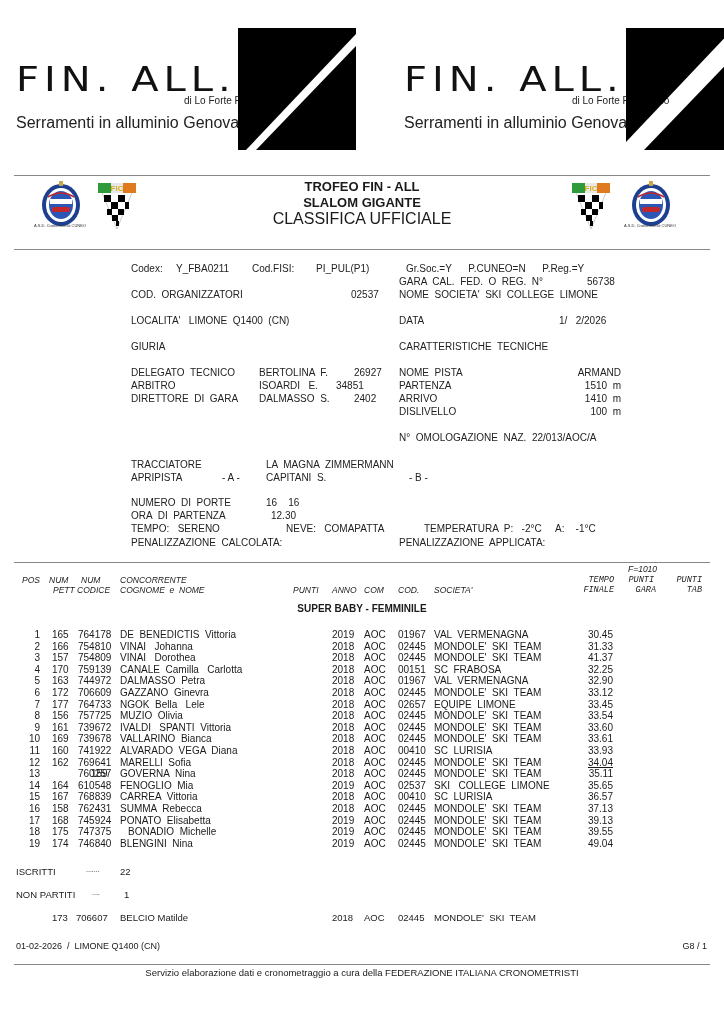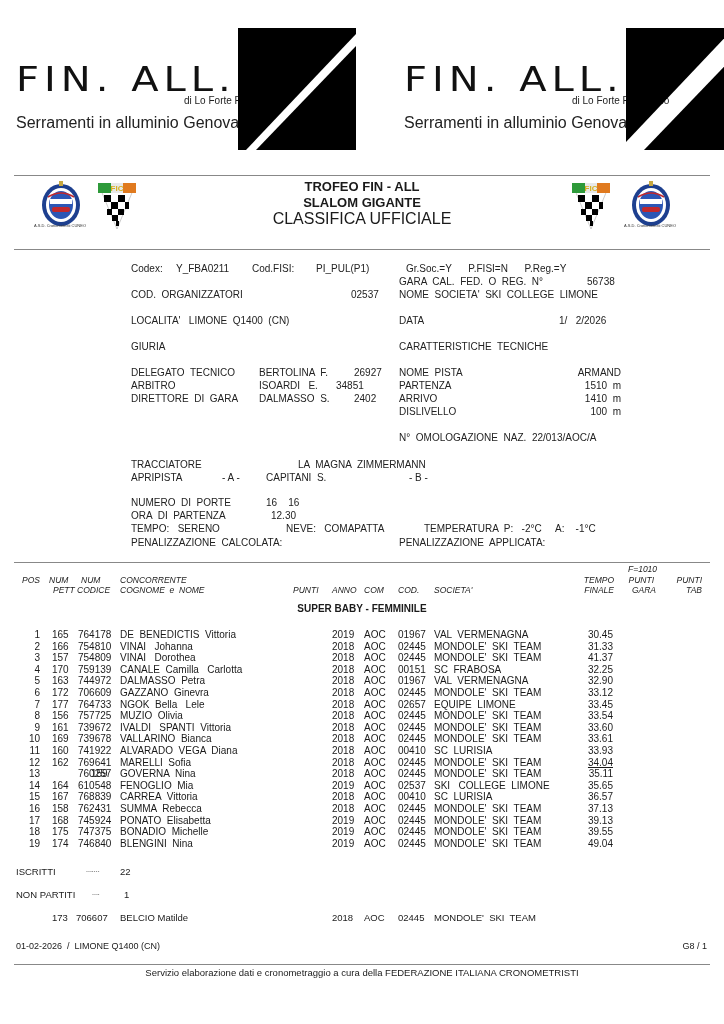--- a/index.html
+++ b/index.html
@@ -23,21 +23,21 @@
 
   .emblem { position: absolute; width: 42px; height: 48px; }
   .pennant { position: absolute; width: 38px; height: 46px; }
   .emblem-caption { position: absolute; font-size: 4px; color: #333; }
 
   
   .info { font-size: 10px; color: #222; }
 
   
   .th { position: absolute; font-size: 8.5px; font-style: italic; color: #222; white-space: nowrap; }
-  .th.r { text-align: right; }
+  .th.r { text-align: right; font-family: Liberation Mono, monospace; }
   .cat { position: absolute; left: 0; width: 724px; text-align: center; top: 603px; font-size: 10px; font-weight: bold; }
 
   .row { position: absolute; left: 0; width: 724px; height: 12px; font-size: 10px; }
   .row span { position: absolute; white-space: nowrap; }
   .c-pos { width: 20px; left: 20px; text-align: right; }
   .c-bib { left: 52px; }
   .c-code { left: 78px; }
   .c-name { left: 120px; }
   .c-year { left: 332px; }
   .c-com { left: 364px; }
@@ -132,21 +132,21 @@
 </svg>
 <div class="emblem-caption" style="left:624px; top:223px;">A.S.D. Cronometristi CUNEO</div>
 
 <div class="hr" style="top:249px;"></div>
 
 <div class="info">
   <div class="abs" style="left:131px; top:263px;">Codex:</div>
   <div class="abs" style="left:176px; top:263px;">Y_FBA0211</div>
   <div class="abs" style="left:252px; top:263px;">Cod.FISI:</div>
   <div class="abs" style="left:316px; top:263px;">PI_PUL(P1)</div>
-  <div class="abs" style="left:406px; top:263px; white-space:pre;">Gr.Soc.=Y      P.FISI=N      P.Reg.=Y</div>
+  <div class="abs" style="left:406px; top:263px; white-space:pre;">Gr.Soc.=Y      P.CUNEO=N      P.Reg.=Y</div>
   <div class="abs" style="left:399px; top:276px; white-space:pre;">GARA  CAL.  FED.  O  REG.  N°</div>
   <div class="abs" style="left:587px; top:276px;">56738</div>
 
   <div class="abs" style="left:131px; top:289px; white-space:pre;">COD.  ORGANIZZATORI</div>
   <div class="abs" style="left:351px; top:289px;">02537</div>
   <div class="abs" style="left:399px; top:289px; white-space:pre;text-align:center;">NOME  SOCIETA'  SKI  COLLEGE  LIMONE</div>
 
   <div class="abs" style="left:131px; top:315px; white-space:pre;">LOCALITA'   LIMONE  Q1400  (CN)</div>
   <div class="abs" style="left:399px; top:315px;">DATA</div>
   <div class="abs" style="left:559px; top:315px; white-space:pre;">1/   2/2026</div>
@@ -169,21 +169,21 @@
   <div class="abs" style="left:399px; top:380px;">PARTENZA</div>
   <div class="abs" style="right:103px; top:380px; white-space:pre;">1510  m</div>
   <div class="abs" style="left:399px; top:393px;">ARRIVO</div>
   <div class="abs" style="right:103px; top:393px; white-space:pre;">1410  m</div>
   <div class="abs" style="left:399px; top:406px;">DISLIVELLO</div>
   <div class="abs" style="right:103px; top:406px; white-space:pre;">100  m</div>
 
   <div class="abs" style="left:399px; top:432px; white-space:pre;">N°  OMOLOGAZIONE  NAZ.  22/013/AOC/A</div>
 
   <div class="abs" style="left:131px; top:459px;">TRACCIATORE</div>
-  <div class="abs" style="left:266px; top:459px; white-space:pre;margin-left:32px;">LA  MAGNA  ZIMMERMANN</div>
+  <div class="abs" style="left:266px; top:459px; white-space:pre;">LA  MAGNA  ZIMMERMANN</div>
   <div class="abs" style="left:131px; top:472px;">APRIPISTA</div>
   <div class="abs" style="left:222px; top:472px;">- A -</div>
   <div class="abs" style="left:266px; top:472px; white-space:pre;">CAPITANI  S.</div>
   <div class="abs" style="left:409px; top:472px;">- B -</div>
 
   <div class="abs" style="left:131px; top:497px; white-space:pre;">NUMERO  DI  PORTE</div>
   <div class="abs" style="left:266px; top:497px; white-space:pre;">16    16</div>
   <div class="abs" style="left:131px; top:510px; white-space:pre;">ORA  DI  PARTENZA</div>
   <div class="abs" style="left:271px; top:510px;">12.30</div>
   <div class="abs" style="left:131px; top:523px; white-space:pre;">TEMPO:   SERENO</div>
@@ -402,21 +402,21 @@
       <span class="c-year" style="white-space: pre;">2019</span>
       <span class="c-com" style="white-space: pre;">AOC</span>
       <span class="c-soc" style="white-space: pre;">02445</span>
       <span class="c-socname" style="white-space: pre;">MONDOLE'  SKI  TEAM</span>
       <span class="c-time" style="white-space: pre;">39.13</span>
     </div>
     <div class="row" style="top: 826.2px;">
       <span class="c-pos" style="white-space: pre;">18</span>
       <span class="c-bib" style="white-space: pre;">175</span>
       <span class="c-code" style="white-space: pre;">747375</span>
-      <span class="c-name" style="white-space: pre;">BONADIO  Michelle</span>
+      <span class="c-name" style="white-space: pre; margin-left: 8px;">BONADIO  Michelle</span>
       <span class="c-year" style="white-space: pre;">2019</span>
       <span class="c-com" style="white-space: pre;">AOC</span>
       <span class="c-soc" style="white-space: pre;">02445</span>
       <span class="c-socname" style="white-space: pre;">MONDOLE'  SKI  TEAM</span>
       <span class="c-time" style="white-space: pre;">39.55</span>
     </div>
     <div class="row" style="top: 837.8px;">
       <span class="c-pos" style="white-space: pre;">19</span>
       <span class="c-bib" style="white-space: pre;">174</span>
       <span class="c-code" style="white-space: pre;">746840</span>

